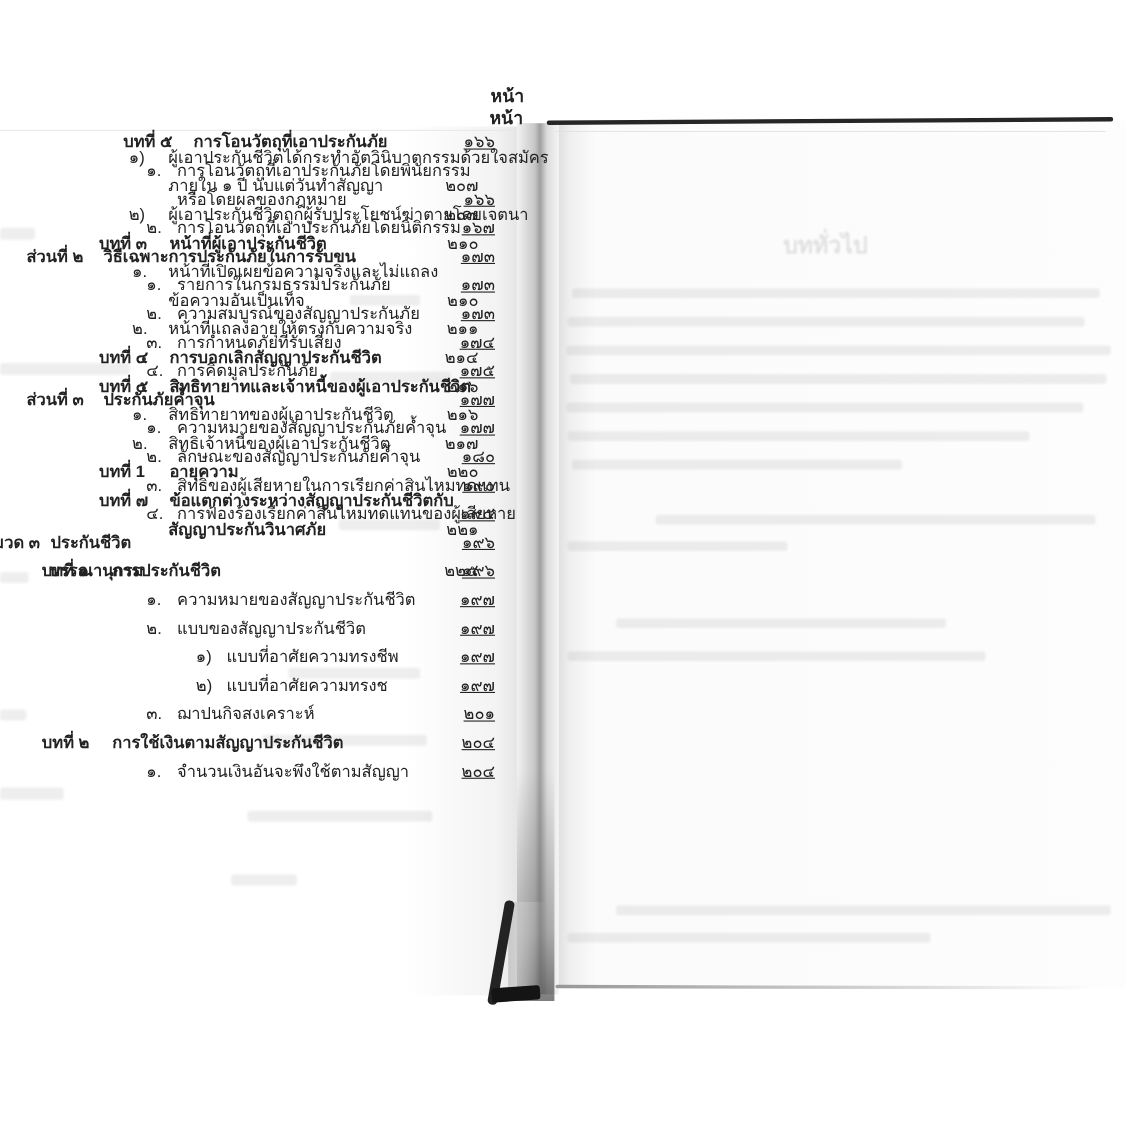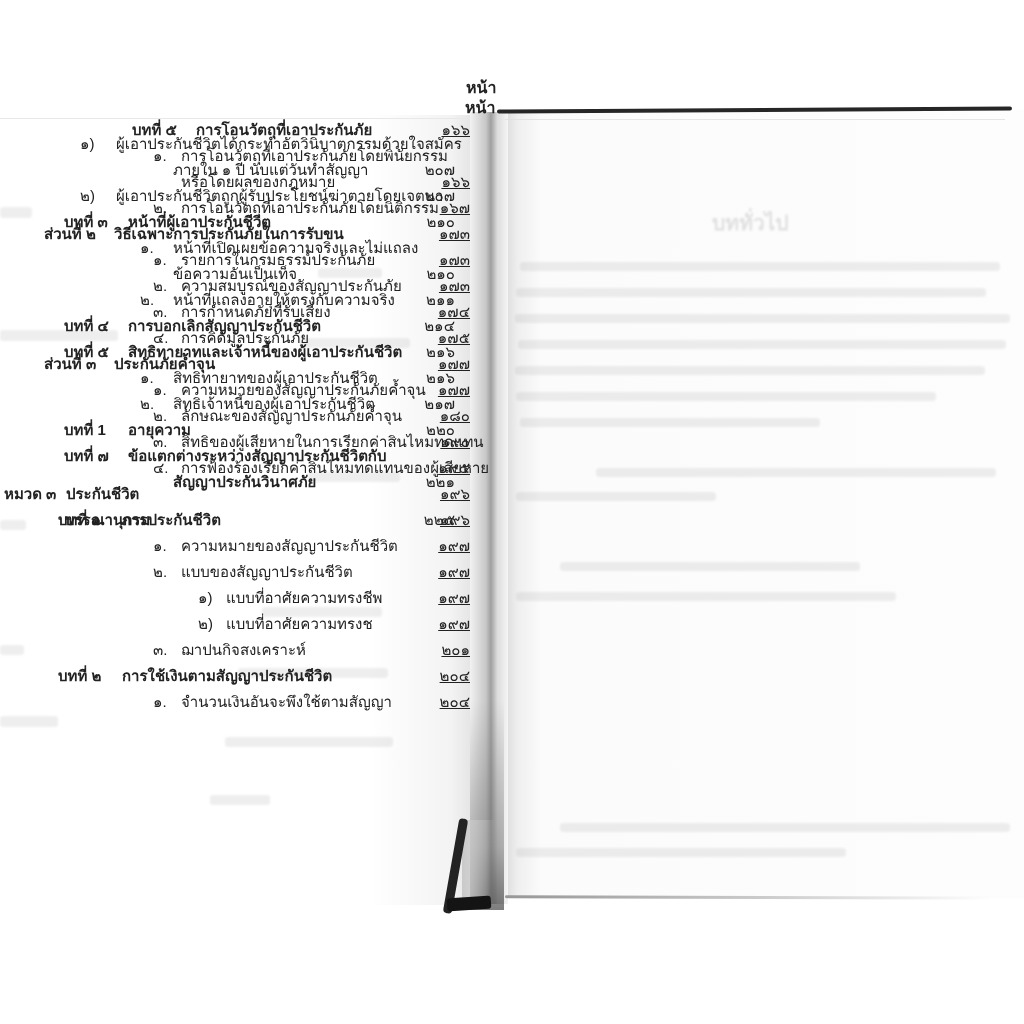--- a/index.html
+++ b/index.html
@@ -64,21 +64,21 @@
   
   .ghosts{position:absolute;inset:0;z-index:1;}
   .ghost{
     position:absolute;background:#9a9a9a;opacity:.16;border-radius:3px;filter:blur(1.2px);
   }
   .ghost-heading{
     position:absolute;left:712px;top:206px;font-size:21px;font-weight:bold;
     color:#8f8f8f;opacity:.25;filter:blur(1px);
   }
   
-  .content{position:absolute;inset:0;z-index:2;margin-left:20px;}
+  .content{position:absolute;inset:0;z-index:2;}
   .page-header{
     position:absolute;font-weight:bold;font-size:16px;color:var(--ink);
   }
   .ph-left{left:446px;top:75px;}
   .ph-right{left:445px;top:95px;}
   .rows{position:absolute;left:0;right:0;}
   .rows-left{top:119px;}
   .rows-right{top:133px;}
   .row{
     position:relative;height:26px;font-size:15px;white-space:nowrap;line-height:22px;
@@ -94,24 +94,24 @@
   
   .ind-chap5{padding-left:112px;}
   .ind-sec{padding-left:24px;}
   .ind-chap{padding-left:38px;}
   .ind-bleed{padding-left:0;}
   .ind-bleed .lbl{margin-left:-16px;min-width:58px;}
   .ind-item{padding-left:133px;}
   .ind-cont{padding-left:161px;}
   .ind-sub{padding-left:178px;}
   
-  .ind-rchap{padding-left:44px;}
+  .ind-rchap{padding-left:90px;}
   .ind-ritem{padding-left:120px;}
   .ind-ritem .num{width:33px;}
-  .ind-rsub{padding-left:60px;}
+  .ind-rsub{padding-left:117px;}
   .ind-rsub .num{width:36px;}
   .ind-rcont{padding-left:153px;}
   .ind-rbib{padding-left:70px;}
 </style>
 </head>
 <body>
 
 <div class="book">
 
   <div class="page page-left"></div>

